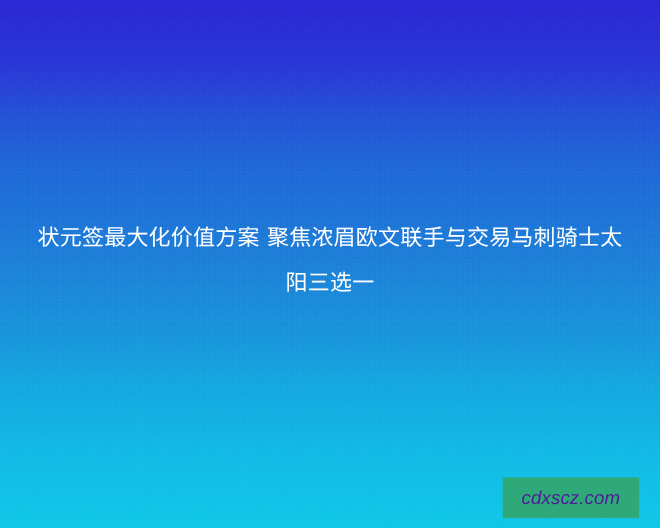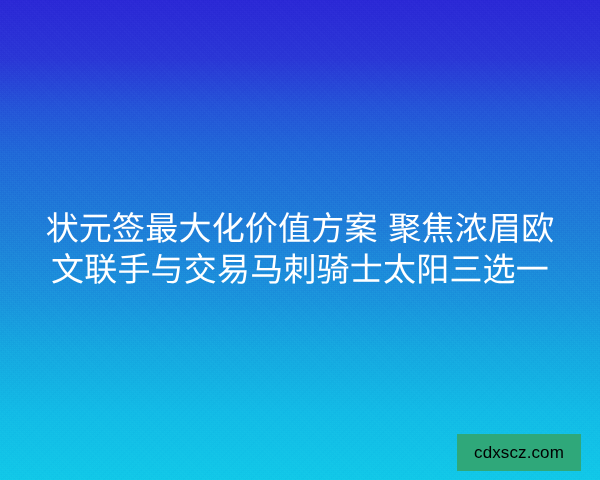--- a/index.html
+++ b/index.html
@@ -88,24 +88,24 @@
     left: 0;
     right: 0;
     top: 196px;
     display: flex;
     justify-content: center;
     pointer-events: none;
   }
 
   .headline {
     width: 532px;
-    margin: 12px;
+    margin: 0;
     text-align: center;
     color: #ffffff;
-    font-size: 33px;
+    font-size: 20px;
     line-height: 41px;
     font-weight: 400;
     letter-spacing: 0.2px;
     font-family: "DejaVu Sans", "Liberation Sans", sans-serif;
     text-rendering: optimizeLegibility;
   }
 
   
   .watermark {
     position: absolute;
@@ -113,26 +113,27 @@
     top: 434px;
     width: 124px;
     height: 37px;
     background: #2fa87a;
     display: flex;
     align-items: center;
     justify-content: center;
   }
 
   .watermark-text {
-    color: #000000;
+    color: #4c1d95;
     font-size: 17px;
     line-height: 1;
     font-weight: 400;
     letter-spacing: 0.1px;
     font-family: "Liberation Sans", "DejaVu Sans", sans-serif;
+    font-style: italic;
   }
 </style>
 </head>
 <body>
 
 <div id="stage">
 
   <div class="bg-gradient"></div>
 
   <div class="bg-noise"></div>

